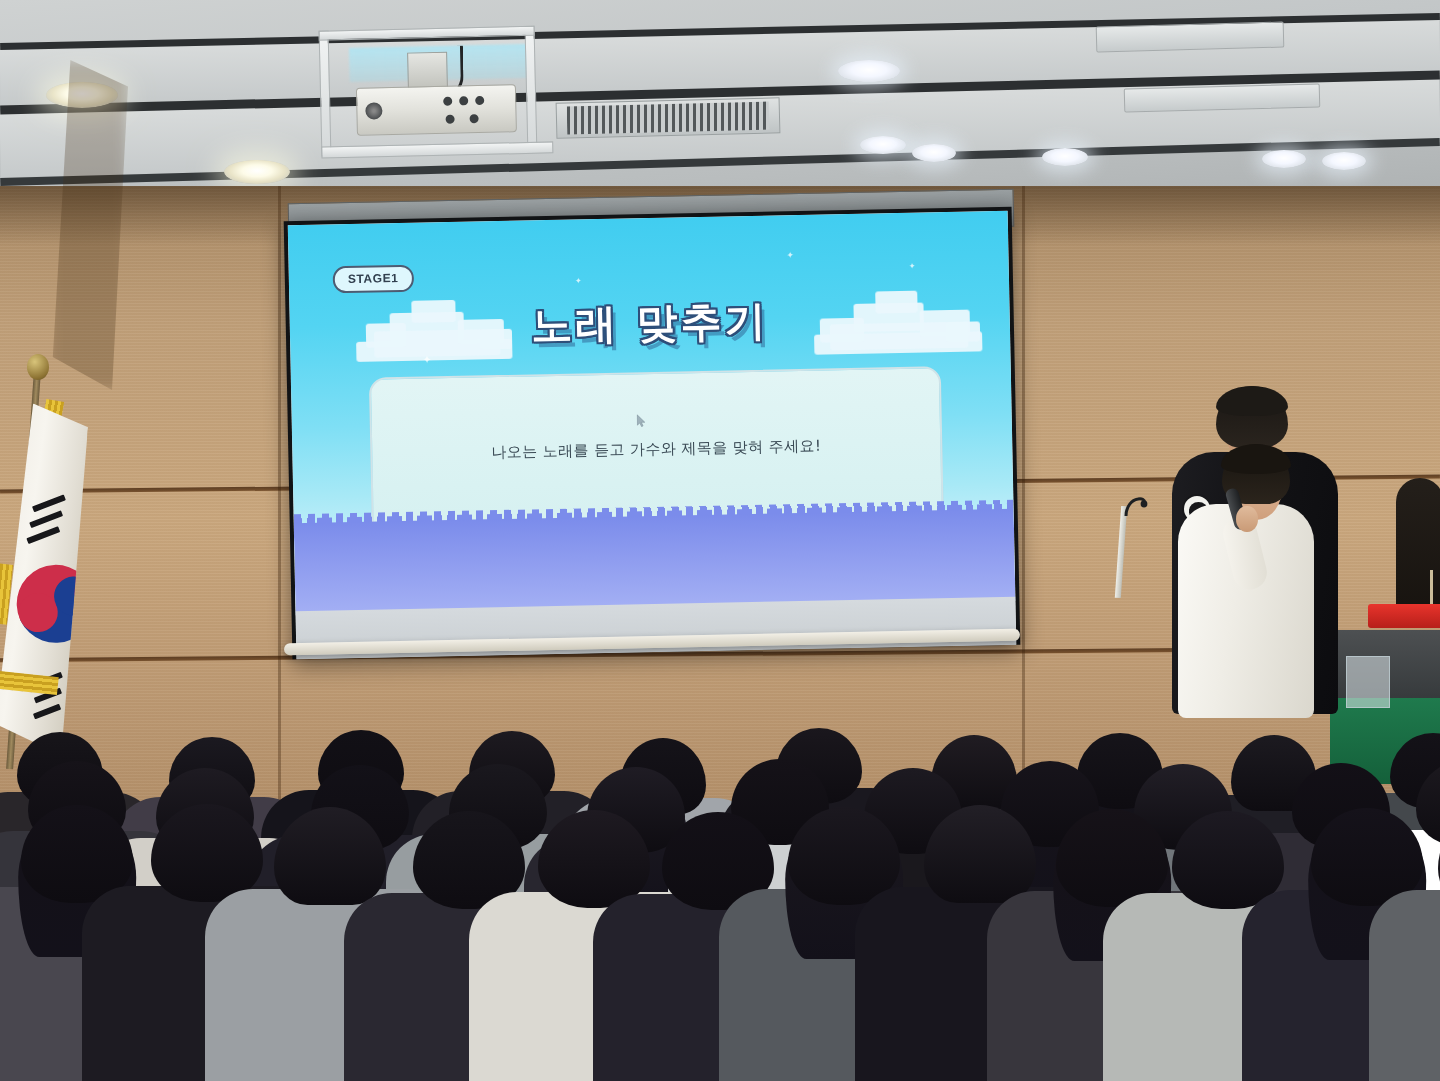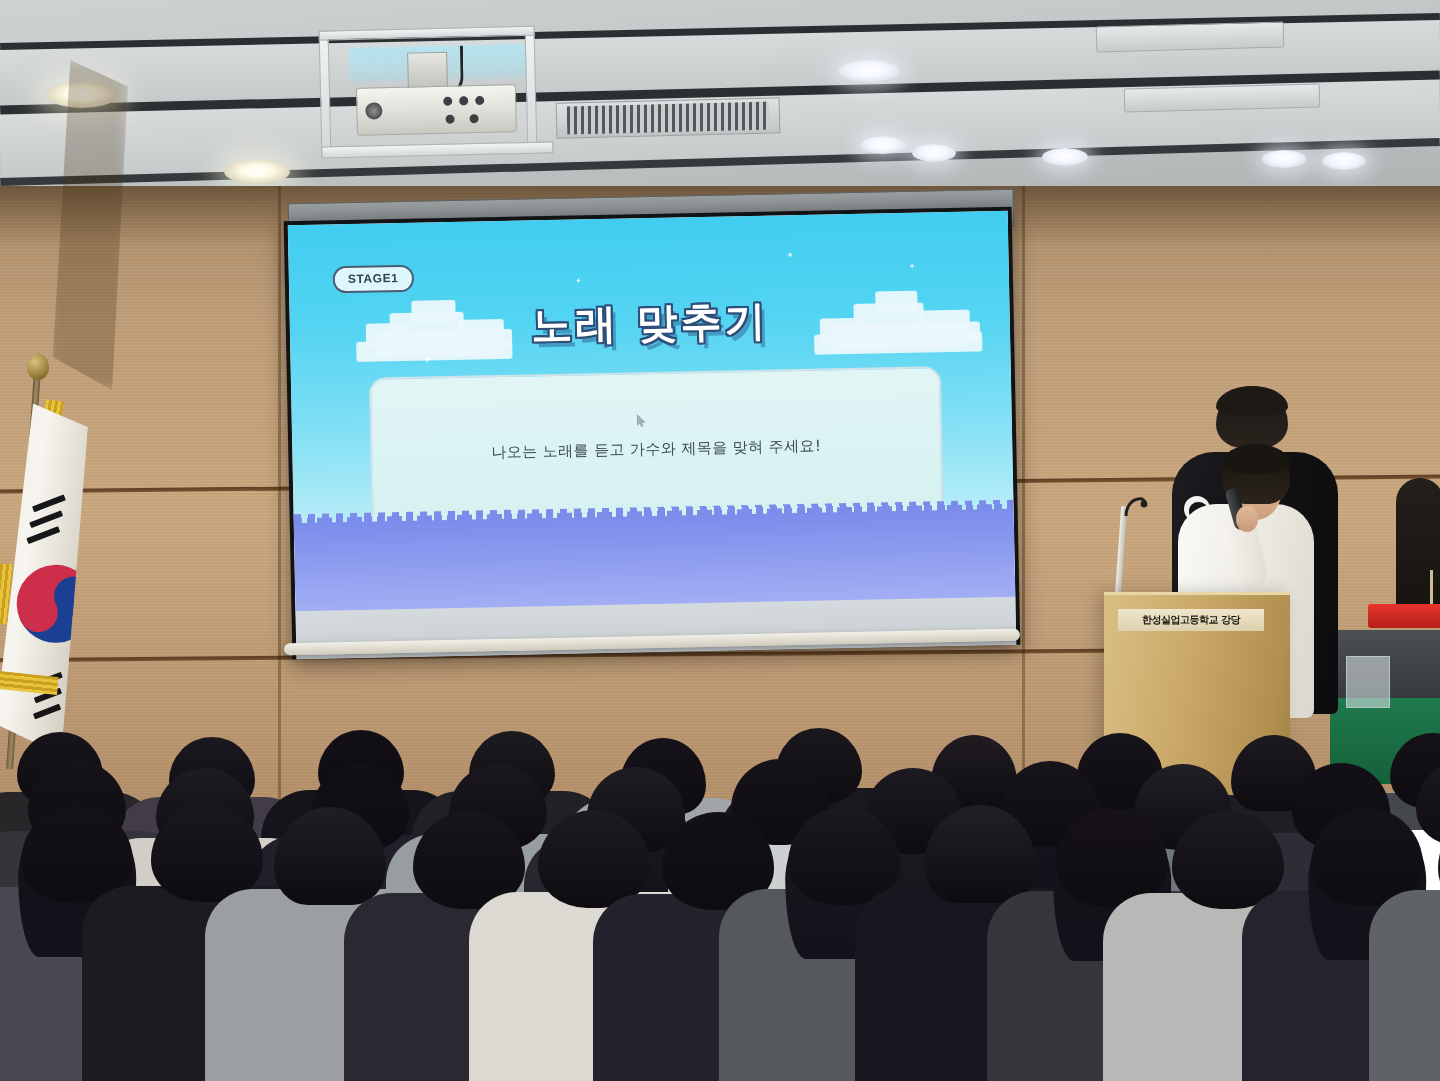--- a/index.html
+++ b/index.html
@@ -397,24 +397,20 @@
   <div class="p-front-hair"></div>
   <div class="p-front-bangs"></div>
   <div class="mic-held"></div>
   <div class="p-hand"></div>
 
   <div class="mic-stand"></div>
   <svg class="mic-head" viewBox="0 0 26 22">
     <path d="M4 20 C4 10 10 4 16 3 C20 2 23 4 23 7" stroke="#1e2022" stroke-width="3" fill="none"></path>
     <circle cx="22" cy="8" r="3.4" fill="#1e2022"></circle>
   </svg>
-  <div class="podium">
-    <div class="podium-plate">한성실업고등학교 강당</div>
-    <div class="podium-base"></div>
-  </div>
 
   <div class="floor"></div>
   <div class="aud-layer" id="audience">
       <div class="p" style="left: -40.1342px; bottom: 118.608px; width: 200px; height: 246px; z-index: 1;">
         <div class="b" style="bottom: 0px; width: 200px; height: 170px; background: linear-gradient(100deg, rgb(46, 43, 48), rgb(46, 43, 48)); filter: brightness(0.884642);"></div>
         <div class="h" style="bottom: 154px; width: 86px; height: 76px; background: linear-gradient(rgb(23, 21, 26), rgb(14, 12, 17));"></div>
       </div>
       <div class="p" style="left: 112.089px; bottom: 113.786px; width: 200px; height: 246px; z-index: 1;">
         <div class="b" style="bottom: 0px; width: 200px; height: 170px; background: linear-gradient(100deg, rgb(58, 54, 64), rgb(58, 54, 64)); filter: brightness(1.11366);"></div>
         <div class="h" style="bottom: 154px; width: 86px; height: 76px; background: linear-gradient(rgb(27, 25, 32), rgb(14, 12, 17));"></div>

